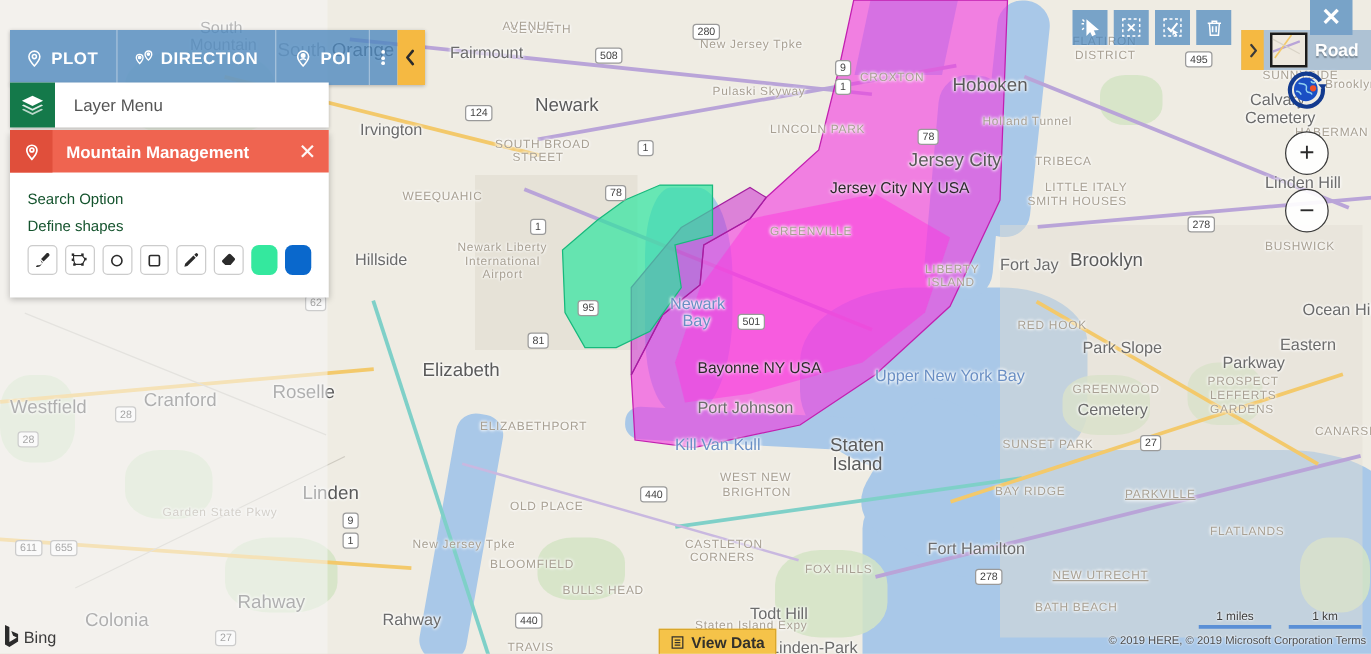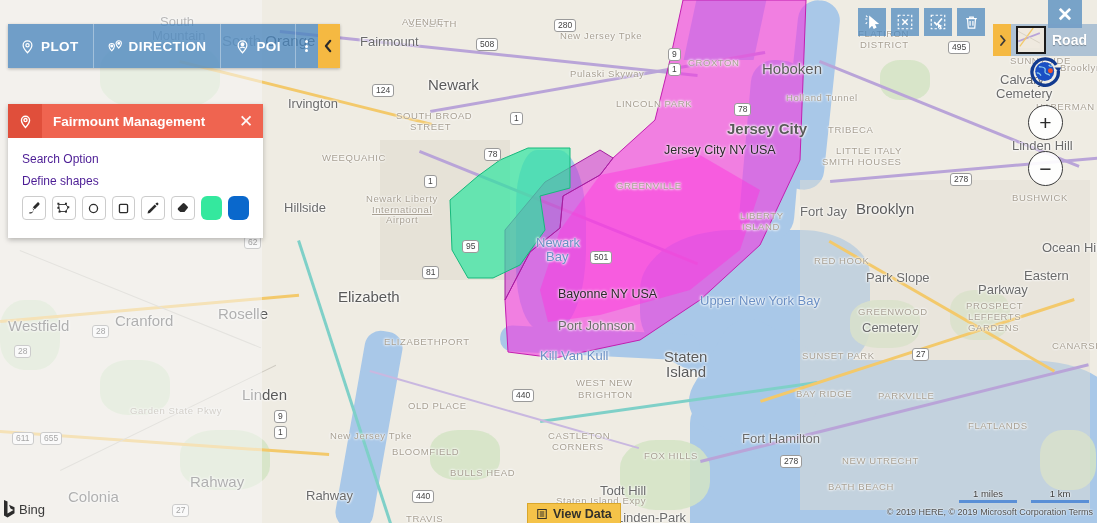--- a/index.html
+++ b/index.html
@@ -62,21 +62,21 @@
   
   .panel{position:absolute;left:8px;top:104px;width:255px;background:#fff;
     box-shadow:0 2px 5px rgba(0,0,0,.25);}
   .panel-head{height:34px;background:#ef6450;display:flex;align-items:center;color:#fff;}
   .panel-head-icon{width:34px;height:34px;background:#e04f3b;display:flex;align-items:center;
     justify-content:center;flex:0 0 34px;}
   .panel-head-title{font-size:13.5px;font-weight:bold;margin-left:11px;flex:1;}
   .panel-close{width:34px;height:34px;display:flex;align-items:center;justify-content:center;
     font-size:17px;cursor:pointer;opacity:.95;}
   .panel-body{padding:14px 14px 18px 14px;}
-  .field-label{font-size:12px;color:#4c1d95;margin-bottom:8px;}
+  .field-label{font-size:12px;color:#14532d;margin-bottom:8px;}
   .select-wrap{position:relative;margin-bottom:15px;}
   .fake-select{width:100%;height:26px;border:1px solid #c9c9c9;background:#fff;
     font-size:12.5px;color:#444;padding:0 22px 0 7px;box-sizing:border-box;line-height:24px;
     cursor:pointer;}
   .select-caret{position:absolute;right:8px;top:7px;font-size:9px;color:#555;pointer-events:none;}
   .shapes-row{display:flex;align-items:center;gap:6px;margin-top:3px;}
   .shape-btn{width:25px;height:22px;border:1px solid #ccc;border-radius:4px;background:#fff;
     display:flex;align-items:center;justify-content:center;cursor:pointer;}
   .swatch{width:24px;height:24px;border-radius:6px;cursor:pointer;}
 
@@ -196,39 +196,39 @@
         <div class="maplabel" style="left: 360px; top: 34px;">Fairmount</div>
         <div class="maplabel hood" style="left: 408px; top: 5px; margin-top: 13px;">SEVENTH</div>
         <div class="maplabel hood" style="left: 402px; top: 16px;">AVENUE</div>
         <div class="maplabel big" style="left: 428px; top: 76px;">Newark</div>
         <div class="maplabel" style="left: 288px; top: 96px;">Irvington</div>
         <div class="maplabel hood" style="left: 396px; top: 110px;">SOUTH BROAD</div>
         <div class="maplabel hood" style="left: 410px; top: 121px;">STREET</div>
         <div class="maplabel hood" style="left: 322px; top: 152px;">WEEQUAHIC</div>
         <div class="maplabel" style="left: 284px; top: 200px;">Hillside</div>
         <div class="maplabel hood" style="left: 366px; top: 193px;">Newark Liberty</div>
-        <div class="maplabel hood" style="left: 372px; top: 204px; text-decoration: underline;">International</div>
+        <div class="maplabel hood" style="left: 372px; top: 204px;">International</div>
         <div class="maplabel hood" style="left: 386px; top: 214px;">Airport</div>
         <div class="maplabel big" style="left: 338px; top: 288px;">Elizabeth</div>
         <div class="maplabel hood" style="left: 384px; top: 336px;">ELIZABETHPORT</div>
         <div class="maplabel big" style="left: 218px; top: 305px;">Roselle</div>
         <div class="maplabel big" style="left: 115px; top: 312px;">Cranford</div>
         <div class="maplabel big" style="left: 8px; top: 317px;">Westfield</div>
         <div class="maplabel big" style="left: 242px; top: 386px;">Linden</div>
         <div class="maplabel big" style="left: 190px; top: 473px;">Rahway</div>
         <div class="maplabel big" style="left: 68px; top: 488px;">Colonia</div>
         <div class="maplabel" style="left: 306px; top: 488px;">Rahway</div>
         <div class="maplabel hood" style="left: 130px; top: 405px;">Garden State Pkwy</div>
         <div class="maplabel hood" style="left: 330px; top: 430px;">New Jersey Tpke</div>
         <div class="maplabel water-lbl" style="left: 536px; top: 235px;">Newark</div>
         <div class="maplabel water-lbl" style="left: 546px; top: 249px; text-align: right;">Bay</div>
         <div class="maplabel hood" style="left: 616px; top: 180px;">GREENVILLE</div>
         <div class="maplabel hood" style="left: 740px; top: 210px;">LIBERTY</div>
         <div class="maplabel hood" style="left: 742px; top: 221px;">ISLAND</div>
-        <div class="maplabel big" style="left: 727px; top: 120px; font-weight: bold;">Jersey City</div>
+        <div class="maplabel big" style="left: 727px; top: 120px;">Jersey City</div>
         <div class="maplabel big" style="left: 762px; top: 60px;">Hoboken</div>
         <div class="maplabel hood" style="left: 688px; top: 57px;">CROXTON</div>
         <div class="maplabel hood" style="left: 616px; top: 98px;">LINCOLN PARK</div>
         <div class="maplabel hood" style="left: 828px; top: 124px;">TRIBECA</div>
         <div class="maplabel hood" style="left: 836px; top: 145px;">LITTLE ITALY</div>
         <div class="maplabel hood" style="left: 822px; top: 156px;">SMITH HOUSES</div>
         <div class="maplabel hood" style="left: 858px; top: 28px;">FLATIRON</div>
         <div class="maplabel hood" style="left: 860px; top: 39px;">DISTRICT</div>
         <div class="maplabel hood" style="left: 1036px; top: 101px;">HABERMAN</div>
         <div class="maplabel" style="left: 1012px; top: 138px;">Linden Hill</div>
@@ -242,24 +242,24 @@
         <div class="maplabel" style="left: 978px; top: 282px;">Parkway</div>
         <div class="maplabel water-lbl" style="left: 700px; top: 293px;">Upper New York Bay</div>
         <div class="maplabel hood" style="left: 858px; top: 306px;">GREENWOOD</div>
         <div class="maplabel" style="left: 862px; top: 320px;">Cemetery</div>
         <div class="maplabel hood" style="left: 966px; top: 300px;">PROSPECT</div>
         <div class="maplabel hood" style="left: 968px; top: 311px;">LEFFERTS</div>
         <div class="maplabel hood" style="left: 968px; top: 322px;">GARDENS</div>
         <div class="maplabel hood" style="left: 802px; top: 350px;">SUNSET PARK</div>
         <div class="maplabel hood" style="left: 1052px; top: 340px;">CANARSIE</div>
         <div class="maplabel hood" style="left: 796px; top: 388px;">BAY RIDGE</div>
-        <div class="maplabel hood" style="left: 878px; top: 390px;">PARKVILLE</div>
+        <div class="maplabel hood" style="left: 900px; top: 390px; text-decoration: underline;">PARKVILLE</div>
         <div class="maplabel hood" style="left: 968px; top: 420px;">FLATLANDS</div>
         <div class="maplabel" style="left: 742px; top: 431px;">Fort Hamilton</div>
-        <div class="maplabel hood" style="left: 842px; top: 455px;">NEW UTRECHT</div>
+        <div class="maplabel hood" style="left: 842px; top: 455px; text-decoration: underline;">NEW UTRECHT</div>
         <div class="maplabel hood" style="left: 828px; top: 481px;">BATH BEACH</div>
         <div class="maplabel" style="left: 558px; top: 318px;">Port Johnson</div>
         <div class="maplabel water-lbl" style="left: 540px; top: 348px;">Kill Van Kull</div>
         <div class="maplabel big" style="left: 664px; top: 348px;">Staten</div>
         <div class="maplabel big" style="left: 666px; top: 363px;">Island</div>
         <div class="maplabel hood" style="left: 576px; top: 377px;">WEST NEW</div>
         <div class="maplabel hood" style="left: 578px; top: 389px;">BRIGHTON</div>
         <div class="maplabel hood" style="left: 408px; top: 400px;">OLD PLACE</div>
         <div class="maplabel hood" style="left: 548px; top: 430px;">CASTLETON</div>
         <div class="maplabel hood" style="left: 552px; top: 441px;">CORNERS</div>
@@ -346,30 +346,40 @@
         <div class="kebab-dot"></div>
       </div>
     </div>
     <div class="topbar-collapse">
       <svg width="11" height="14" viewBox="0 0 12 16" fill="none" stroke="#2b2b2b" stroke-width="2.4" stroke-linecap="round" stroke-linejoin="round">
         <polyline points="8,2 3,8 8,14"></polyline>
       </svg>
     </div>
   </div>
 
+  <div class="layer-menu">
+    <div class="layer-icon-box">
+      <svg width="20" height="20" viewBox="0 0 24 24" fill="#fff">
+        <path d="M12 3 1.8 8 12 13l10.2-5z"></path>
+        <path d="M3.6 11.6 1.8 12.5 12 17.5l10.2-5-1.8-.9L12 15.7z" opacity=".85"></path>
+        <path d="M3.6 15.6 1.8 16.5 12 21.5l10.2-5-1.8-.9L12 19.7z" opacity=".7"></path>
+      </svg>
+    </div>
+    <div class="layer-title">Layer Menu</div>
+  </div>
 
   <div class="panel">
     <div class="panel-head">
       <div class="panel-head-icon">
         <svg width="15" height="15" viewBox="0 0 24 24" fill="none" stroke="#fff" stroke-width="2.2">
           <path d="M12 21.5s6.5-7 6.5-11.5a6.5 6.5 0 1 0-13 0c0 4.5 6.5 11.5 6.5 11.5z"></path>
           <circle cx="12" cy="9.6" r="2.5"></circle>
         </svg>
       </div>
-      <div class="panel-head-title">Fairmount Management</div>
+      <div class="panel-head-title">Mountain Management</div>
       <div class="panel-close">✕</div>
     </div>
     <div class="panel-body">
       <div class="field-label">Search Option</div>
       <div class="field-label">Define shapes</div>
       <div class="shapes-row">
         <div class="shape-btn">
           <svg width="14" height="14" viewBox="0 0 24 24" fill="#2b2b2b">
             <path d="M20.3 2.9c-.8-.8-2-.8-2.7 0l-7.6 7.6 3.5 3.5 7.6-7.6c.7-.8.7-2 0-2.7l-.8-.8z"></path>
             <path d="M9 12l3.2 3.2c-.6 2.1-2.3 3.6-4.6 3.9-1.4.2-2.6-.2-3.4.5-.5.4-.9 1-1.2 1.6 1.9.5 3.7.2 4.9-.4 2.6-1.3 3-3.4 3.4-4.6"></path>

